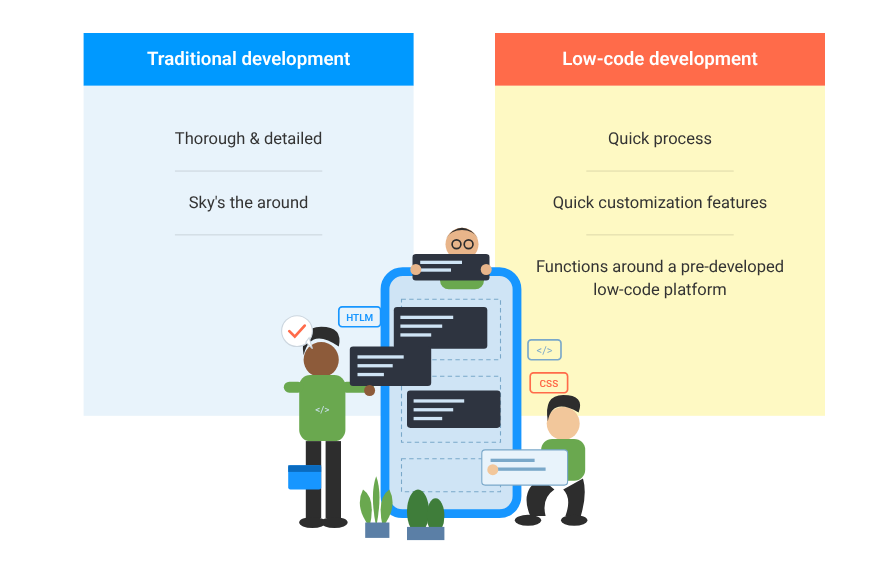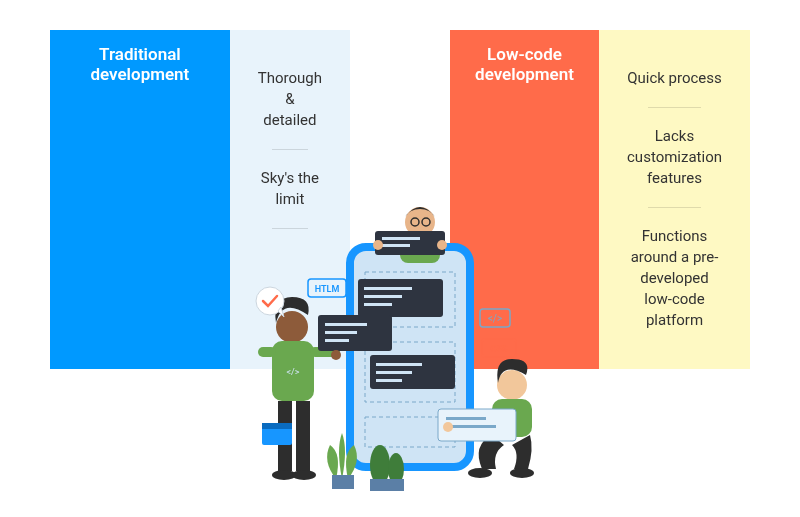--- a/index.html
+++ b/index.html
@@ -12,21 +12,22 @@
     overflow: hidden;
   }
   .columns {
     display: flex;
     justify-content: space-between;
     padding: 30px 50px 0 50px;
   }
   .col {
     width: 300px;
     display: flex;
-    flex-direction: row;
+    flex-direction: column;
+    margin-left: 26px;
   }
   .col-header {
     padding: 14px 10px;
     text-align: center;
     font-size: 17px;
     font-weight: 600;
     color: #fff;
   }
   .hdr-left  { background: #0099ff; }
   .hdr-right { background: #ff6b4a; }
@@ -61,31 +62,31 @@
 </head>
 <body>
 
 <div class="columns">
 
   <div class="col">
     <div class="col-header hdr-left">Traditional development</div>
     <div class="col-body body-left">
       <div class="item">Thorough &amp; detailed</div>
       <div class="divider"></div>
-      <div class="item">Sky's the limit</div>
+      <div class="item">Sky's the around</div>
       <div class="divider"></div>
     </div>
   </div>
 
   <div class="col">
     <div class="col-header hdr-right">Low-code development</div>
     <div class="col-body body-right">
       <div class="item">Quick process</div>
       <div class="divider"></div>
-      <div class="item">Lacks customization features</div>
+      <div class="item">Quick customization features</div>
       <div class="divider"></div>
       <div class="item">Functions around a pre-developed low-code platform</div>
     </div>
   </div>
 </div>
 
 <div class="illustration">
   <svg viewBox="0 0 340 320" width="340" height="320">
 
     <rect x="120" y="60" width="120" height="220" rx="16" fill="#cfe4f5" stroke="#1796ff" stroke-width="8"></rect>

